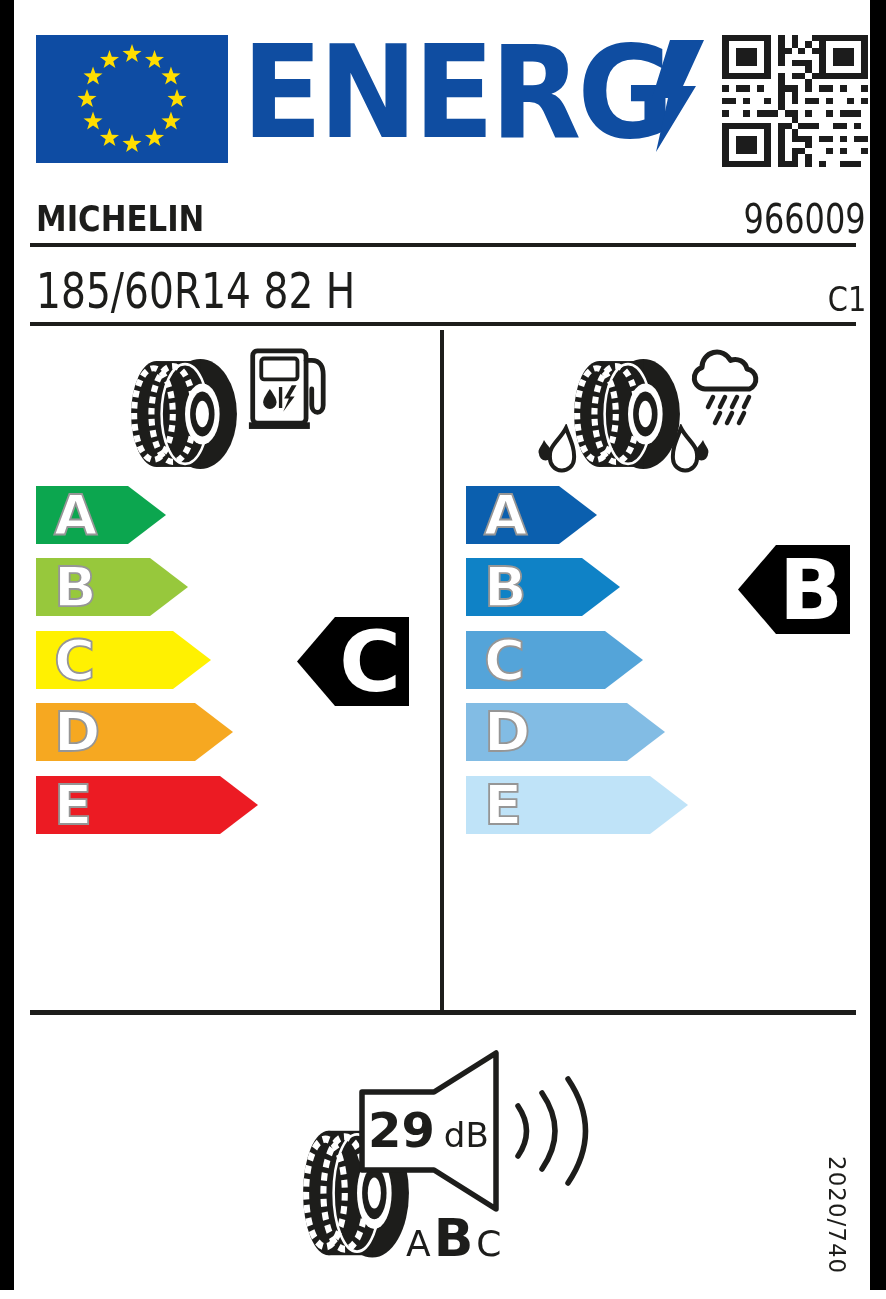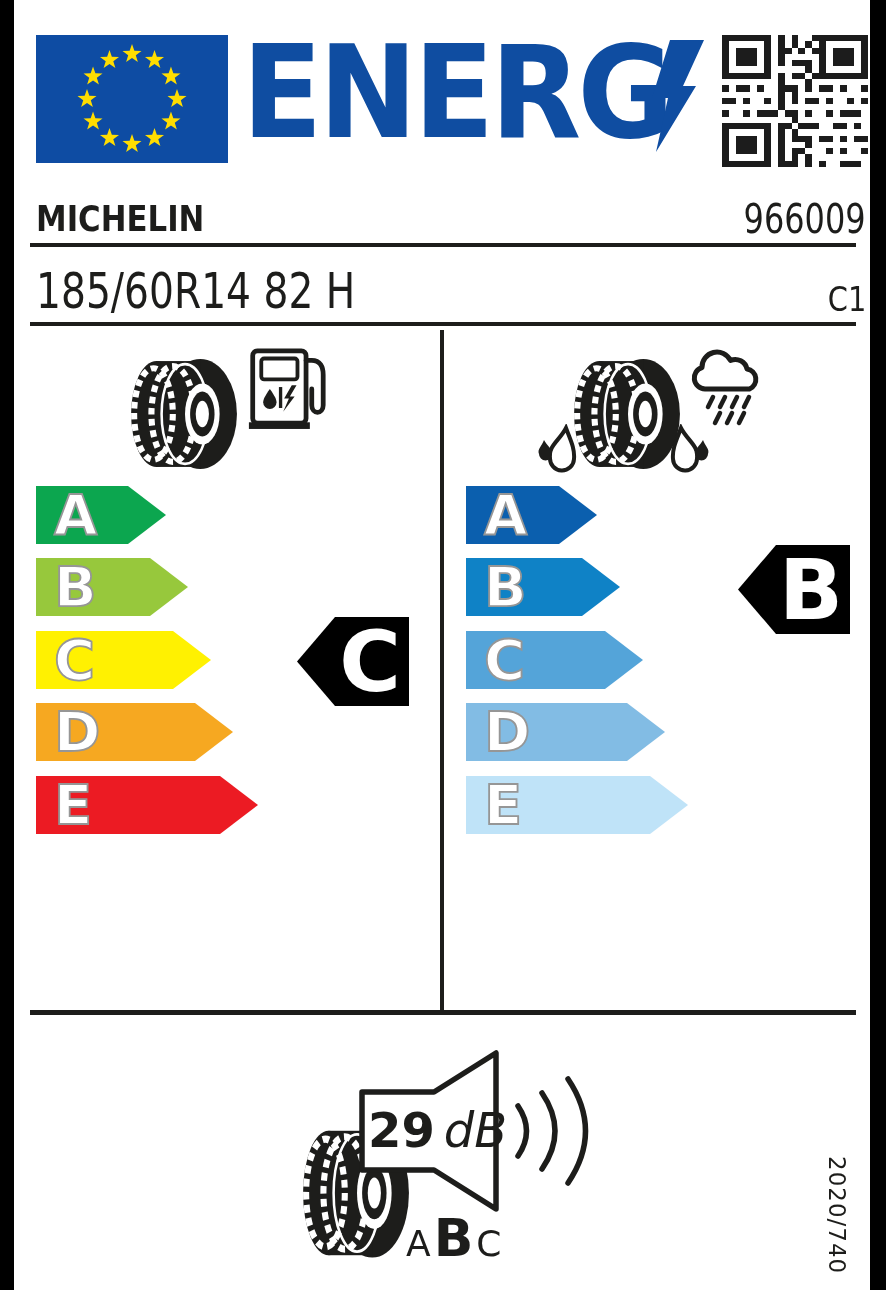--- a/index.html
+++ b/index.html
@@ -45,21 +45,21 @@
   .rating-arrow{width:112px;height:89px;display:flex;align-items:center;justify-content:center;
         padding-left:34px;box-sizing:border-box;background:#000;
         clip-path:polygon(0 50%, 38px 0, 100% 0, 100% 100%, 38px 100%);}
   .rating-arrow .rletter{font-size:84px;font-weight:700;color:#fff;line-height:1;}
   .rating-fuel{left:297px;top:617px;}
   .rating-wet{left:738px;top:545px;}
 
   
   .db-text{left:368px;top:1106px;display:flex;align-items:baseline;gap:9px;z-index:3;}
   .db-val{font-size:48px;font-weight:700;line-height:1;}
-  .db-unit{font-size:48px;line-height:1;font-style:italic;}
+  .db-unit{font-size:34px;line-height:1;}
   .abc{left:406px;top:1212px;display:flex;align-items:baseline;gap:3px;z-index:3;}
   .abc .n{font-size:36px;line-height:1;} .abc .big{font-size:52px;font-weight:700;line-height:1;}
   .regnum{left:824px;top:1156px;writing-mode:vertical-rl;font-size:23px;letter-spacing:1px;}
   .spk{z-index:2;}
 </style>
 </head>
 <body>
 
 <svg width="0" height="0" style="position:absolute">
   <defs>

